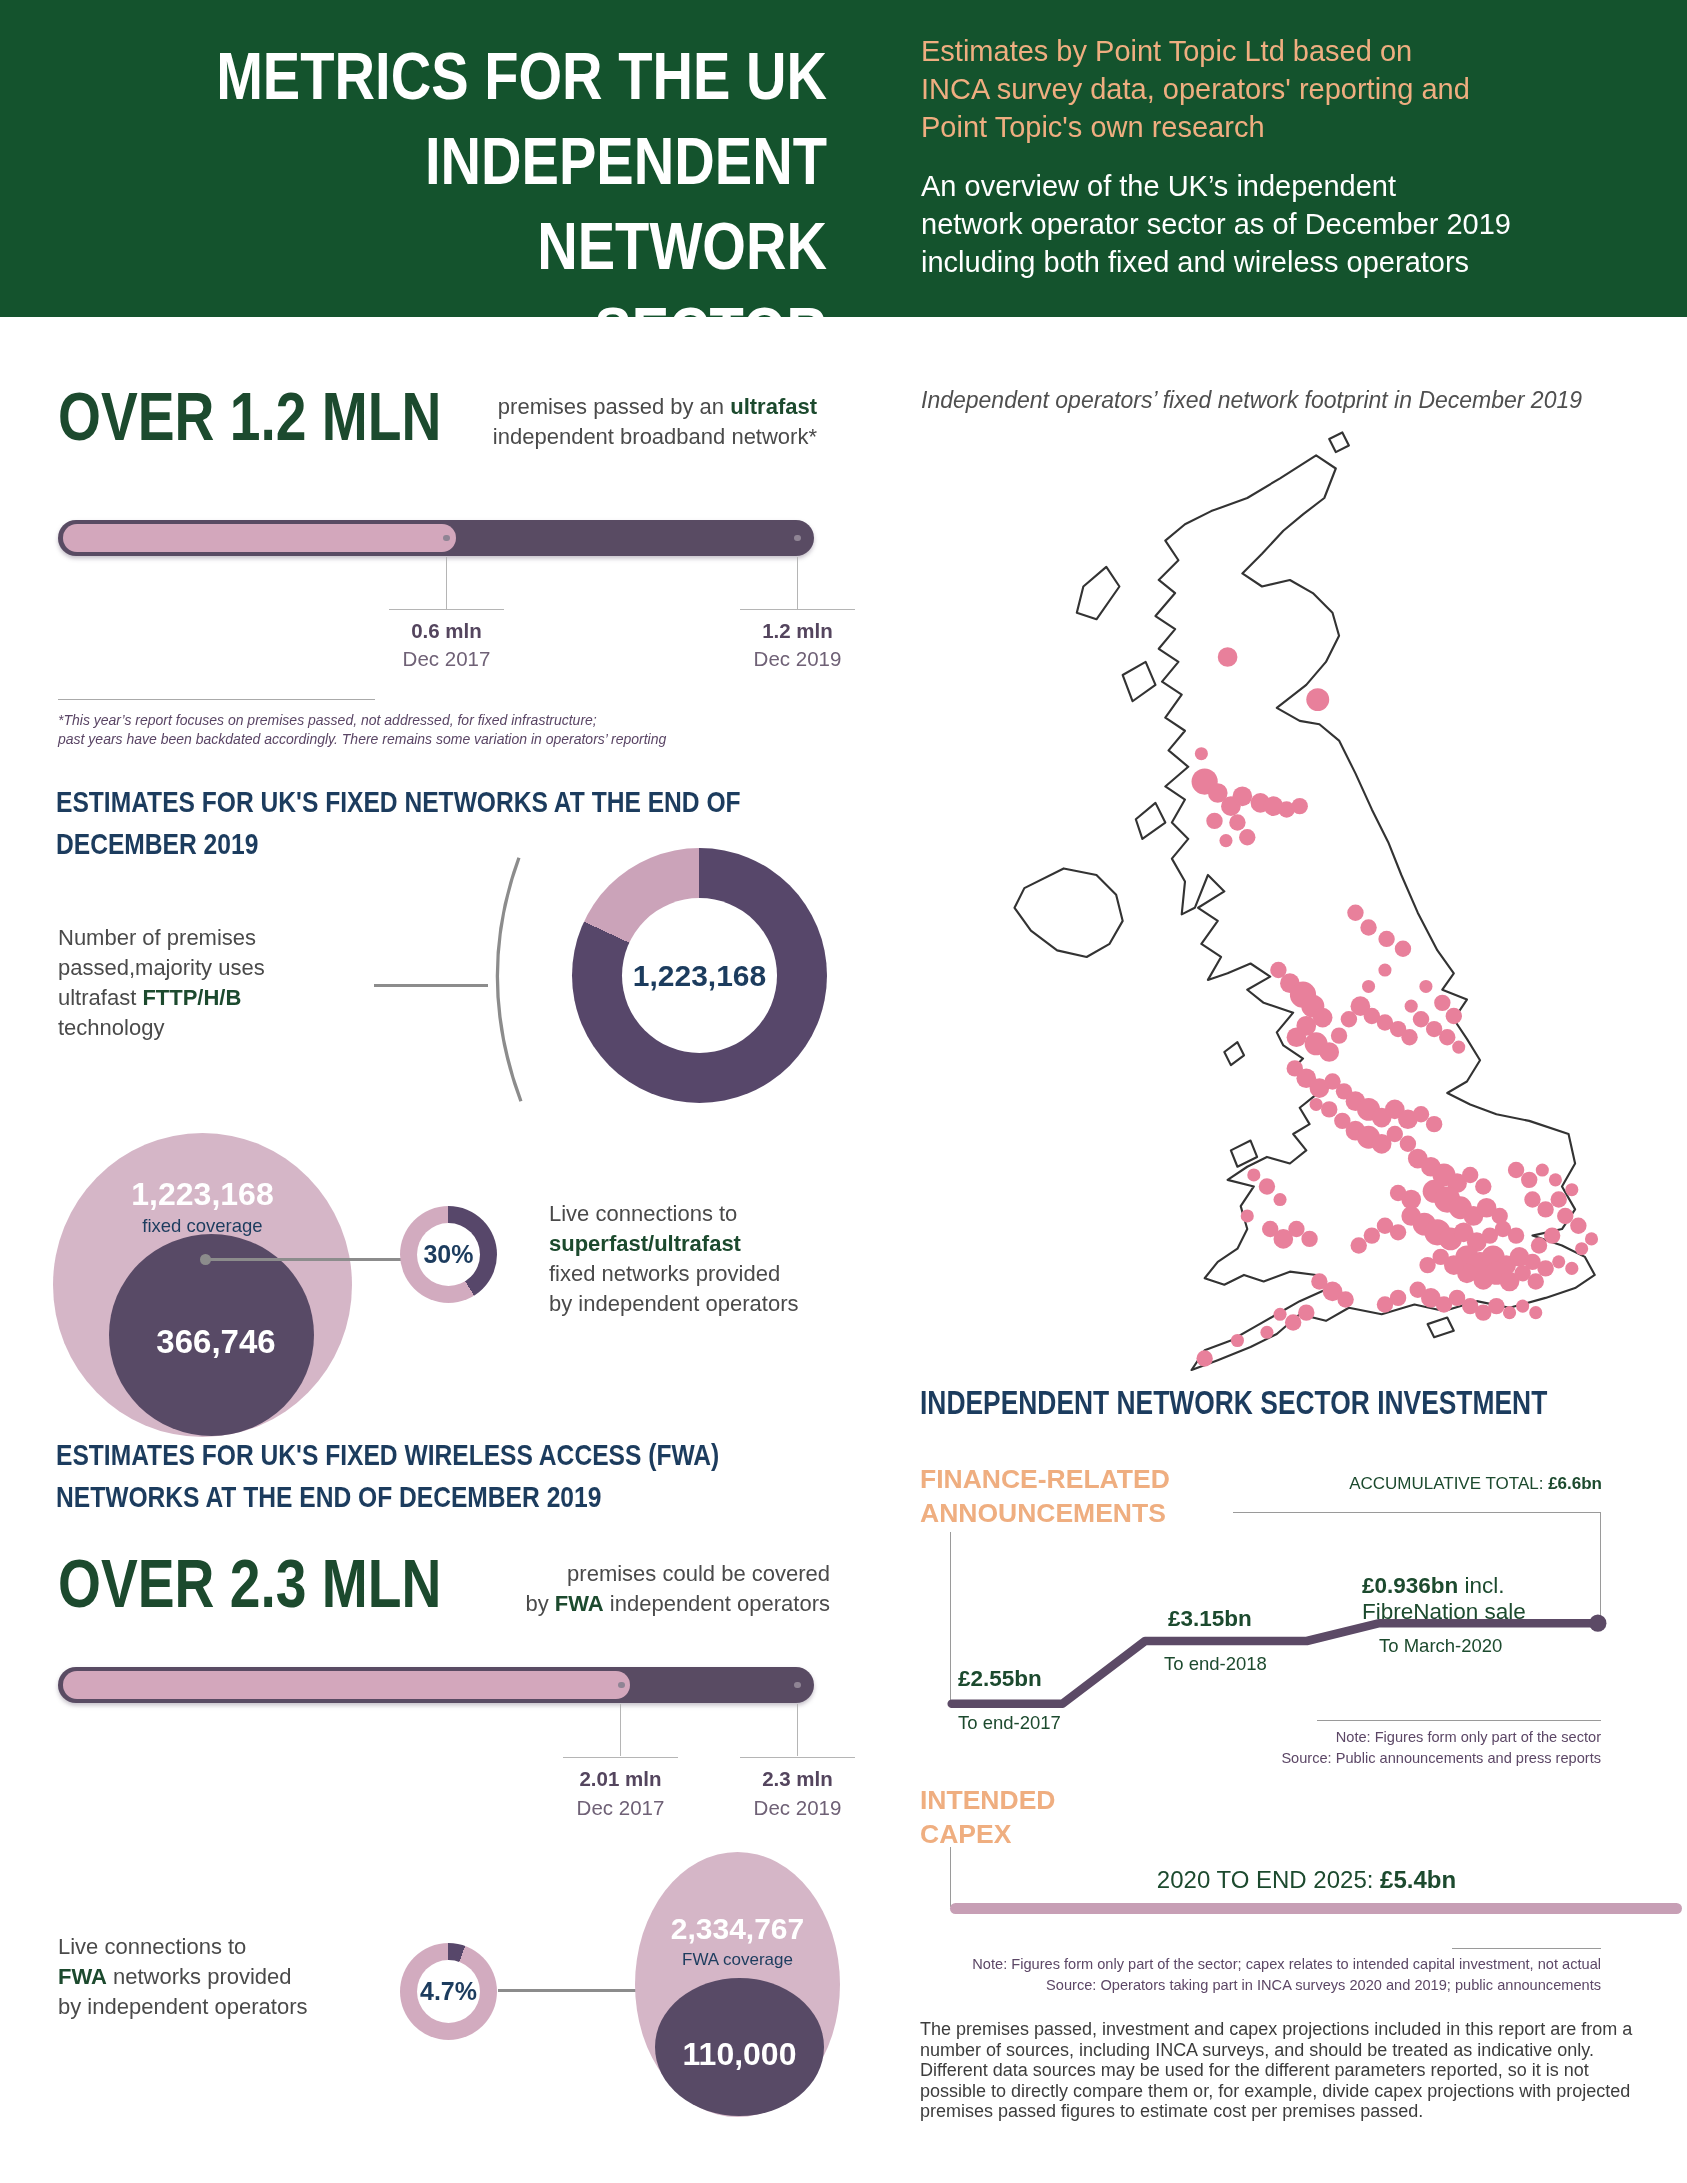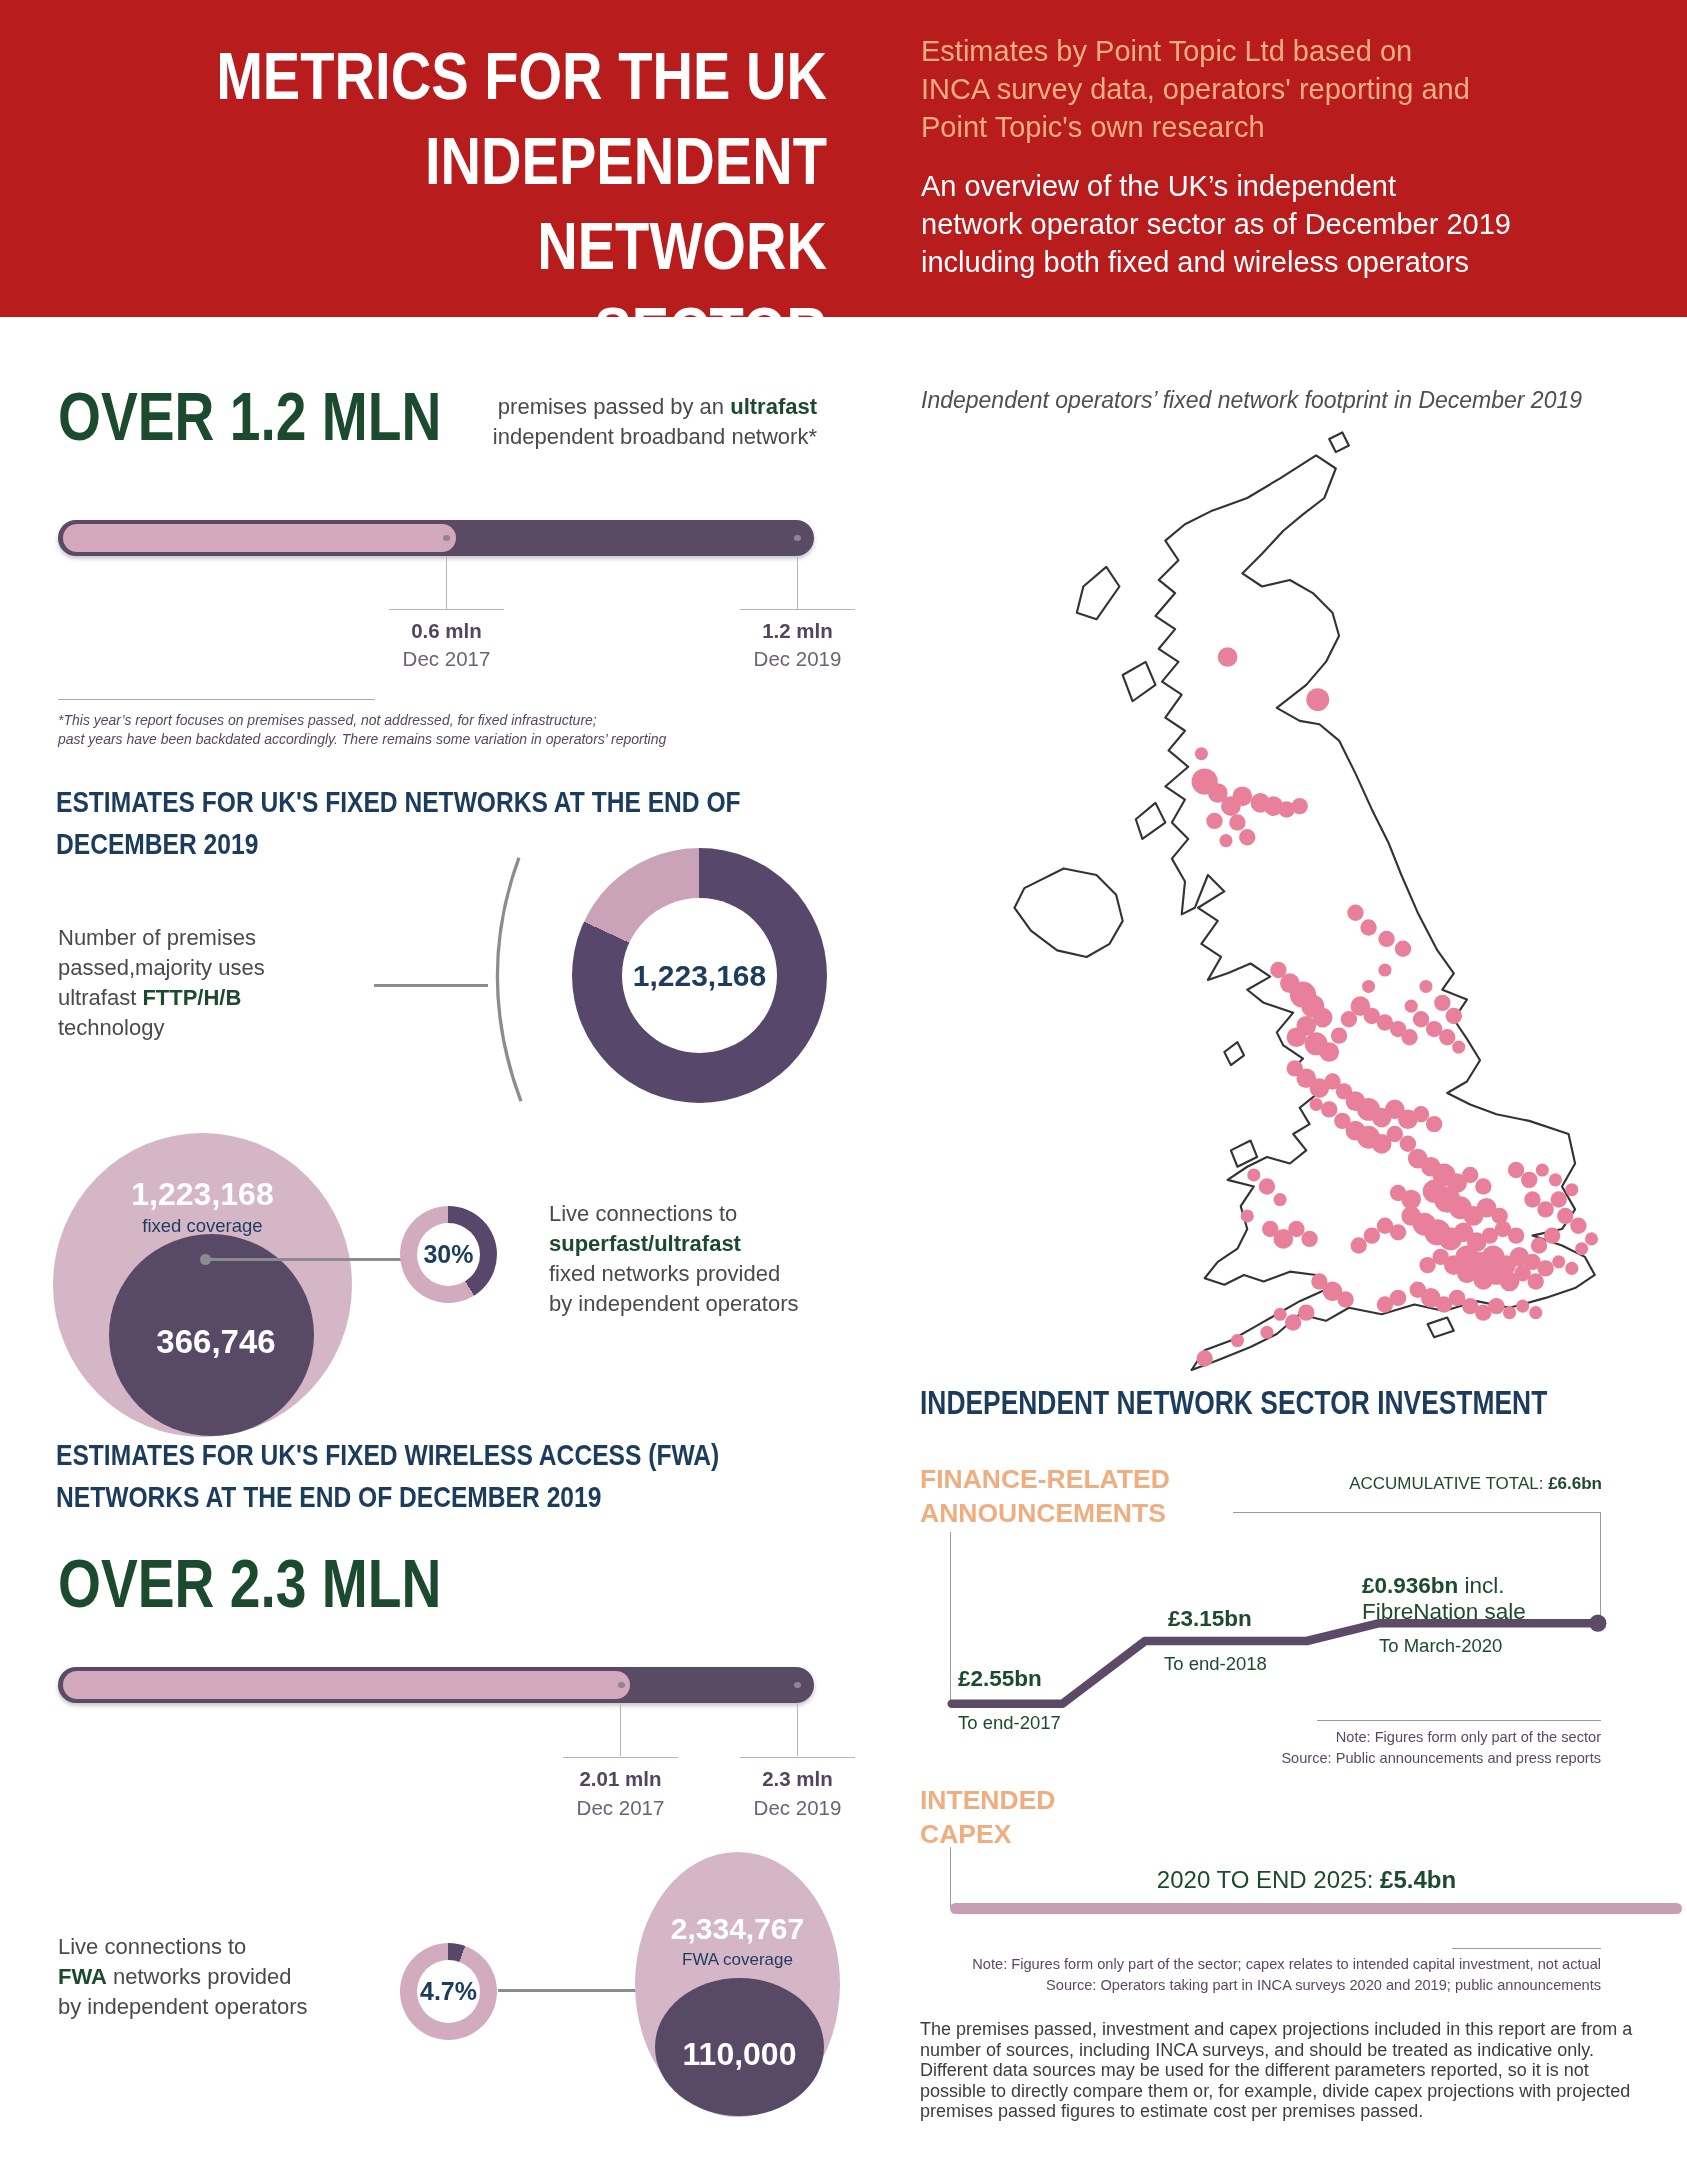--- a/index.html
+++ b/index.html
@@ -5,21 +5,21 @@
   html,body{margin:0;padding:0;background:#fff;}
   #page{position:relative;width:1687px;height:2183px;background:#ffffff;overflow:hidden;
         font-family:"Liberation Sans", sans-serif;}
   .abs{position:absolute;}
   .pre{white-space:pre-line;}
   .cx80{transform:scaleX(.80);transform-origin:0 0;white-space:nowrap;}
   .cx82{transform:scaleX(.82);transform-origin:0 0;}
   .cxr{transform:scaleX(.85);transform-origin:100% 0;}
   .b-green{font-weight:bold;color:#1c4a2e;}
   
-  #header{position:absolute;left:0;top:0;width:1687px;height:317px;background:#b91c1c;}
+  #header{position:absolute;left:0;top:0;width:1687px;height:317px;background:#14532d;}
   .hdr-title{font-size:66px;font-weight:bold;color:#fff;line-height:85px;text-align:right;letter-spacing:0;}
   .hdr-note{font-size:29px;line-height:38px;color:#efae80;}
   .hdr-ov{font-size:29px;line-height:38px;color:#ffffff;}
   
   .h-big{font-size:69px;font-weight:bold;color:#1c4a2e;line-height:69px;}
   .sec-title{font-size:30px;font-weight:bold;color:#1c3c5e;line-height:42px;white-space:pre-line;}
   .desc{font-size:22px;line-height:30px;color:#4a4a4a;text-align:right;}
   .body33{font-size:22px;line-height:30px;color:#4a4a4a;}
   
   .tbar{height:36px;background:#594b63;border-radius:18px;box-shadow:0 2.6px 4px rgba(90,75,99,.35);}
@@ -139,20 +139,24 @@
     <span>Live connections to</span><br>
     <span class="b-green">superfast/ultrafast</span><br>
     <span>fixed networks provided</span><br>
     <span>by independent operators</span>
   </div>
 
   <div class="abs sec-title cx82" style="left:56px;top:1434px;width:926px;">ESTIMATES FOR UK'S FIXED WIRELESS ACCESS (FWA)
 NETWORKS AT THE END OF DECEMBER 2019</div>
 
   <div class="abs h-big cx80" style="left:58px;top:1549px;">OVER 2.3 MLN</div>
+  <div class="abs desc" style="left:443px;top:1559px;width:387px;">
+    <span>premises could be covered</span><br>
+    <span>by </span><span class="b-green">FWA</span><span> independent operators</span>
+  </div>
 
   <div class="abs tbar" style="left:58px;top:1667px;width:756px;">
     <div class="tfill" style="width: 75%;"></div>
     <div class="tdot" style="left:560px;"></div>
     <div class="tdot" style="left:736px;"></div>
   </div>
   <div class="vline" style="left:620px;top:1704px;height:52px;"></div>
   <div class="vline" style="left:797px;top:1704px;height:52px;"></div>
   <div class="hline" style="left:563px;top:1757px;width:115px;"></div>
   <div class="hline" style="left:740px;top:1757px;width:115px;"></div>

